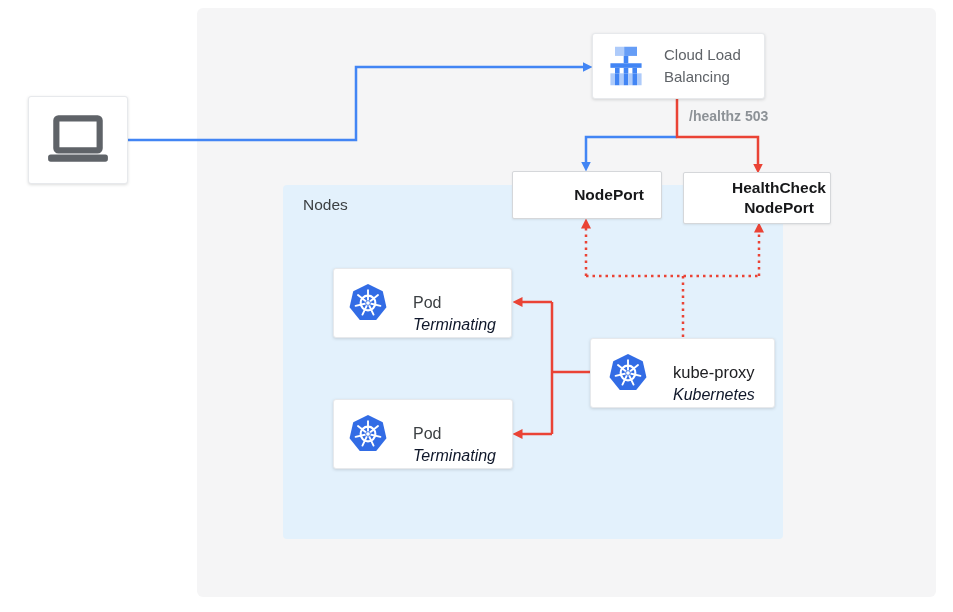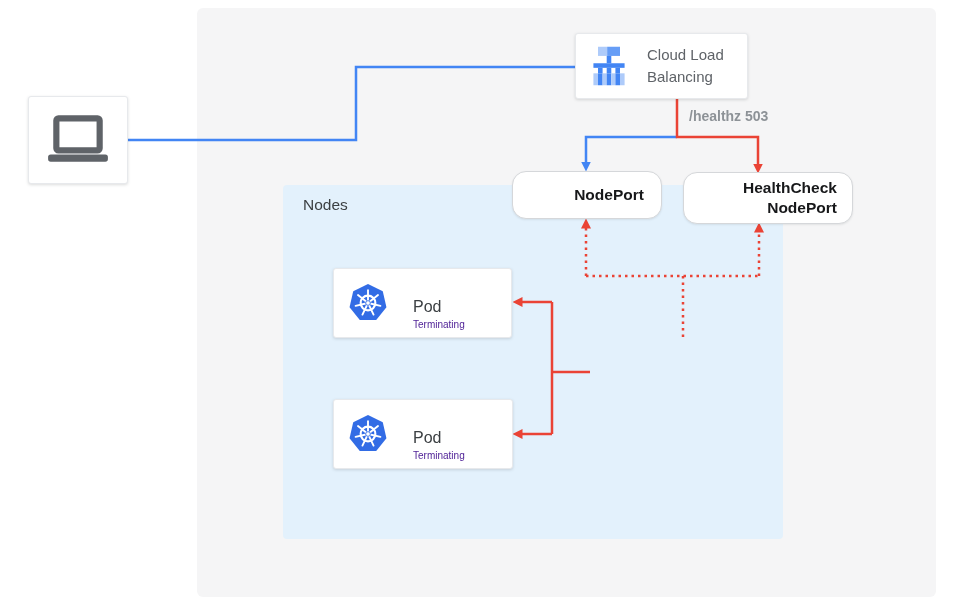--- a/index.html
+++ b/index.html
@@ -7,35 +7,35 @@
   .canvas{position:relative;width:953px;height:612px;background:#ffffff;overflow:hidden;}
 
   .panel{position:absolute;left:197px;top:8px;width:739px;height:589px;background:#f5f5f6;border-radius:6px;z-index:1;}
   .nodes-container{position:absolute;left:283px;top:185px;width:500px;height:354px;background:#e3f1fc;border-radius:4px;z-index:2;}
   .nodes-label{position:absolute;left:20px;top:11px;font-size:15.5px;color:#3c4043;}
 
   svg.wires{position:absolute;left:0;top:0;width:953px;height:612px;z-index:4;pointer-events:none;}
 
   .box{position:absolute;background:#ffffff;z-index:5;box-sizing:border-box;display:flex;align-items:center;}
   .soft{border:1px solid #e7e9ec;border-radius:3px;box-shadow:0 1px 3px rgba(60,64,67,.18);}
-  .port{border:1px solid #d5d7da;border-radius:14px;box-shadow:0 1px 2px rgba(60,64,67,.10);justify-content:center;text-align:center;padding-left:44px;}
+  .port{border:1px solid #d5d7da;border-radius:2px;box-shadow:0 1px 2px rgba(60,64,67,.10);justify-content:center;text-align:center;padding-left:44px;}
 
   .client-box{left:28px;top:96px;width:100px;height:88px;justify-content:center;}
-  .clb-box{left:575px;top:33px;width:173px;height:66px;padding-left:11px;}
+  .clb-box{left:592px;top:33px;width:173px;height:66px;padding-left:11px;}
   .nodeport-box{left:512px;top:171px;width:150px;height:48px;}
-  .healthcheck-box{left:683px;top:172px;width:170px;height:52px;text-align:right;}
+  .healthcheck-box{left:683px;top:172px;width:148px;height:52px;}
   .pod1-box{left:333px;top:268px;width:179px;height:70px;padding-left:14px;}
   .pod2-box{left:333px;top:399px;width:180px;height:70px;padding-left:14px;}
   .kubeproxy-box{left:590px;top:338px;width:185px;height:70px;padding-left:17px;}
 
   .port-label{font-weight:bold;font-size:15.5px;color:#17181a;line-height:1.3;}
   .clb-text{margin-left:16px;font-size:15px;line-height:1.5;color:#5f6368;}
   .node-text{margin-left:25px;}
   .node-title{font-size:16px;color:#3c4043;line-height:1.3;margin-top:22px;}
-  .node-sub{font-size:10px;color:#4c1d95;line-height:1.35;}
+  .node-sub{font-size:16px;color:#0f172a;line-height:1.35;font-style:italic;}
 
   .healthz-label{position:absolute;left:689px;top:108px;z-index:3;font-size:14px;font-weight:bold;color:#8d9297;}
 
   .icon{flex:0 0 auto;}
 </style>
 </head>
 <body>
 
 <div class="canvas">
 
@@ -152,14 +152,23 @@
   <div class="box soft pod2-box">
     <svg class="icon" width="40" height="40" viewBox="0 0 36 36">
         <use href="#k8s"></use>
       </svg>
     <div class="node-text">
       <div class="node-title">Pod</div>
       <div class="node-sub">Terminating</div>
     </div>
   </div>
 
+  <div class="box soft kubeproxy-box">
+    <svg class="icon" width="40" height="40" viewBox="0 0 36 36">
+        <use href="#k8s"></use>
+      </svg>
+    <div class="node-text">
+      <div class="node-title" style="font-size:16.5px;color:#202124;">kube-proxy</div>
+      <div class="node-sub">Kubernetes</div>
+    </div>
+  </div>
 
 </div>
 
 </body></html>

